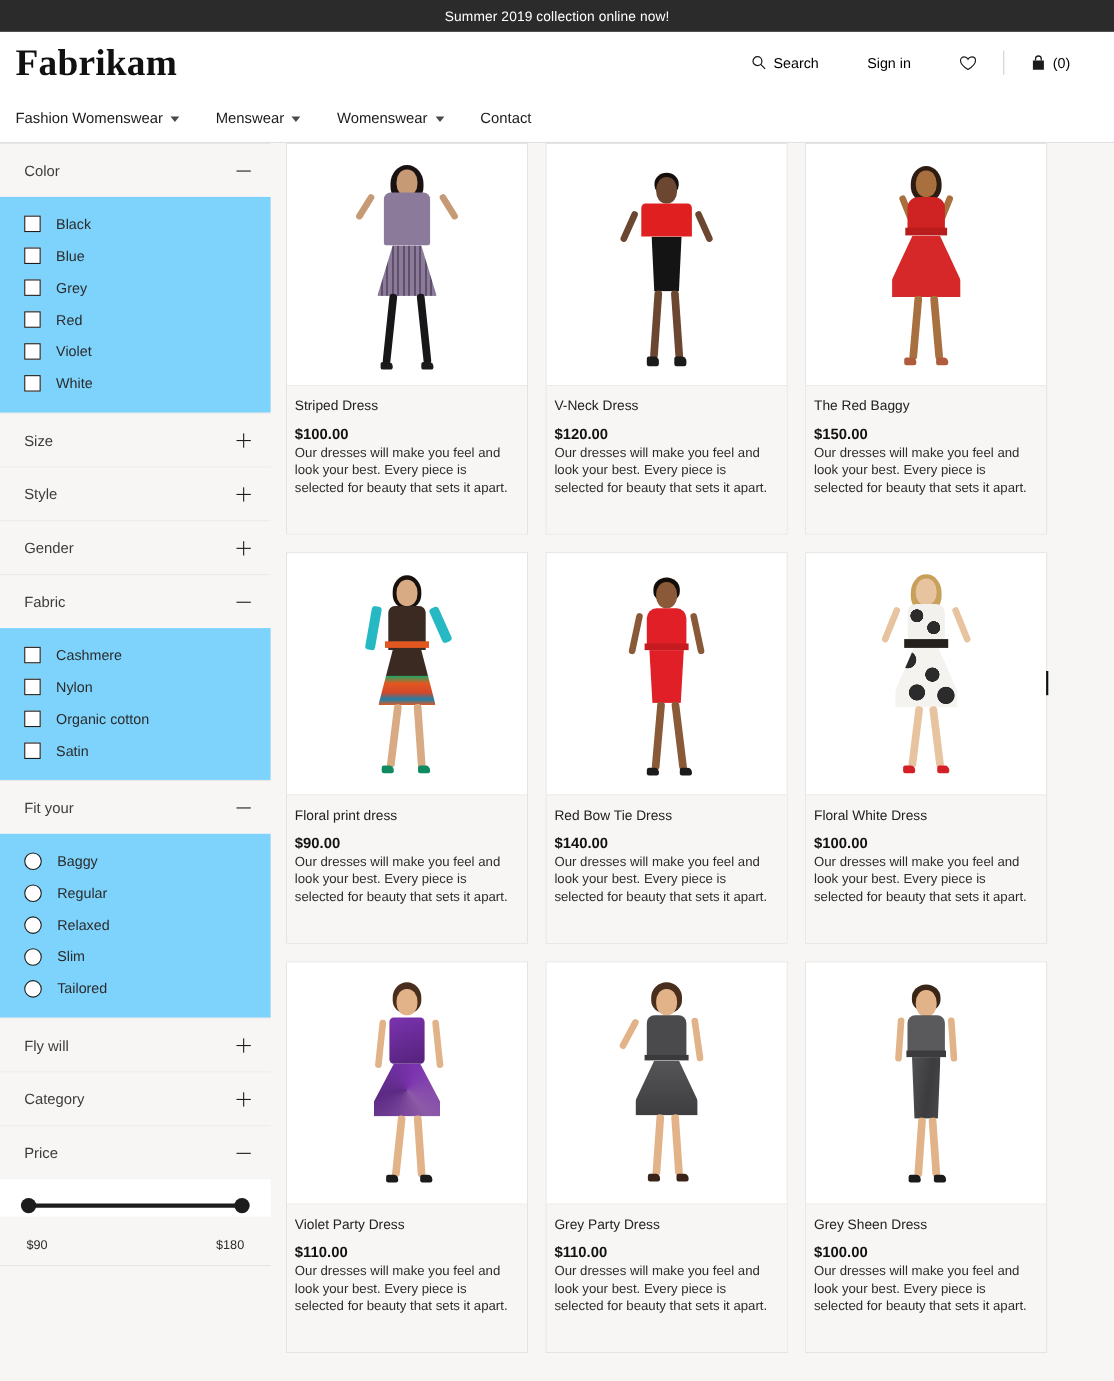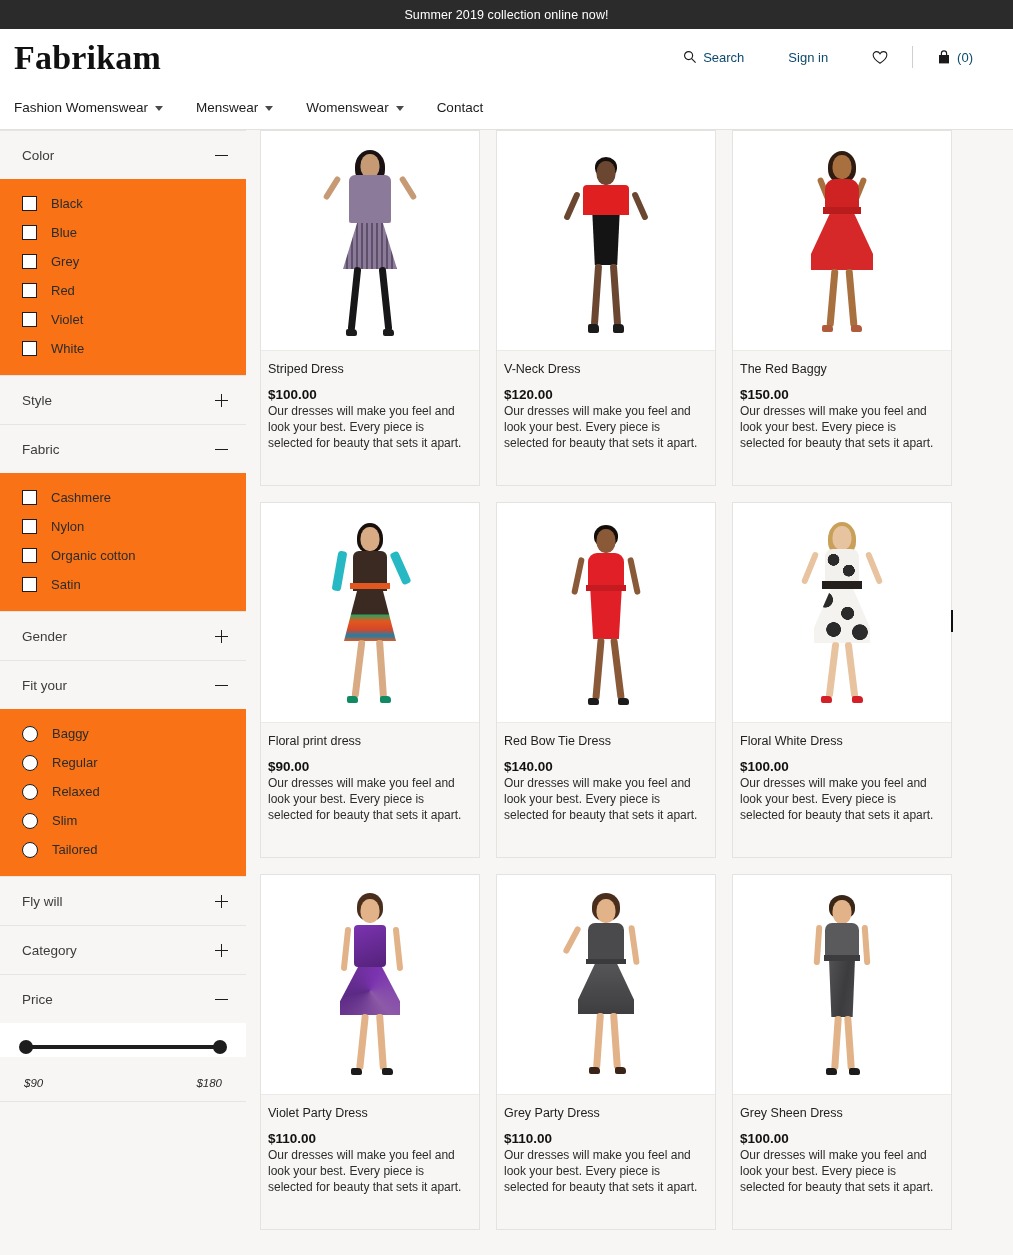--- a/index.html
+++ b/index.html
@@ -40,21 +40,21 @@
     letter-spacing: .2px;
     line-height: 1;
     margin-top: 2px;
   }
   .header-actions {
     margin-left: auto;
     display: flex;
     align-items: center;
     gap: 0;
     font-size: 13px;
-    color: #0c4a6e;
+    color: #000000;
   }
   .hdr-item {
     display: flex;
     align-items: center;
     gap: 6px;
     padding: 0 22px;
     cursor: pointer;
     white-space: nowrap;
   }
   .hdr-divider {
@@ -135,21 +135,21 @@
     content: ""; position: absolute;
     left: 0; top: 6px; width: 13px; height: 1.6px;
     background: #1d1d1d;
   }
   .pm.plus::after {
     content: ""; position: absolute;
     left: 5.7px; top: 0; width: 1.6px; height: 13px;
     background: #1d1d1d;
   }
   .filter-options {
-    background: #f97316;
+    background: #7dd3fc;
     padding: 10px 0 12px 0;
   }
   .opt {
     display: flex;
     align-items: center;
     height: 29px;
     padding: 0 22px;
     cursor: pointer;
     gap: 14px;
   }
@@ -189,21 +189,21 @@
   .knob.right { right: -7px; }
   .price-labels {
     display: flex;
     justify-content: space-between;
     margin: 18px 2px 0 2px;
     font-size: 11.5px;
     color: #2b2b2b;
     background: #f7f6f4;
     padding-top: 2px;
   }
-  .price-foot { background: #f7f6f4; padding: 0 22px 12px 22px; font-style: italic; }
+  .price-foot { background: #f7f6f4; padding: 0 22px 12px 22px; }
 
   
   .content {
     flex: 1;
     padding: 0 62px 0 14px;
   }
   .grid {
     display: grid;
     grid-template-columns: repeat(3, 220px);
     gap: 16px 16px;
@@ -384,57 +384,63 @@
           <span class="box"></span>
           <span class="opt-label">Violet</span>
         </label>
         <label class="opt">
           <span class="box"></span>
           <span class="opt-label">White</span>
         </label>
       </div>
     </section>
 
+    <section class="filter-group">
+      <div class="filter-head">
+        <span class="filter-title">Size</span>
+        <span class="pm plus"></span>
+      </div>
+    </section>
 
     <section class="filter-group">
       <div class="filter-head">
         <span class="filter-title">Style</span>
         <span class="pm plus"></span>
       </div>
     </section>
 
     <section class="filter-group">
       <div class="filter-head">
+        <span class="filter-title">Gender</span>
+        <span class="pm plus"></span>
+      </div>
+    </section>
+
+    <section class="filter-group">
+      <div class="filter-head">
         <span class="filter-title">Fabric</span>
         <span class="pm"></span>
       </div>
       <div class="filter-options">
         <label class="opt">
           <span class="box"></span>
           <span class="opt-label">Cashmere</span>
         </label>
         <label class="opt">
           <span class="box"></span>
           <span class="opt-label">Nylon</span>
         </label>
         <label class="opt">
           <span class="box"></span>
           <span class="opt-label">Organic cotton</span>
         </label>
         <label class="opt">
           <span class="box"></span>
           <span class="opt-label">Satin</span>
         </label>
-      </div>
-    </section>
-
-    <section class="filter-group">
-      <div class="filter-head">
-        <span class="filter-title">Gender</span>
-        <span class="pm plus"></span>
       </div>
     </section>
 
     <section class="filter-group">
       <div class="filter-head">
         <span class="filter-title">Fit your</span>
         <span class="pm"></span>
       </div>
       <div class="filter-options">
         <label class="opt">

